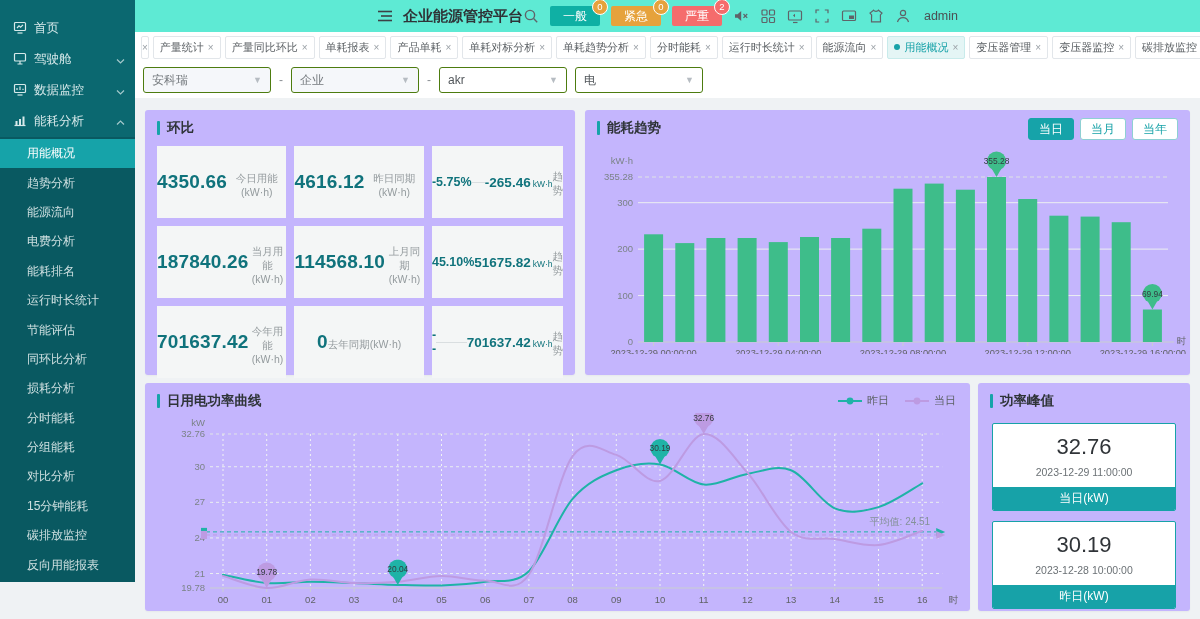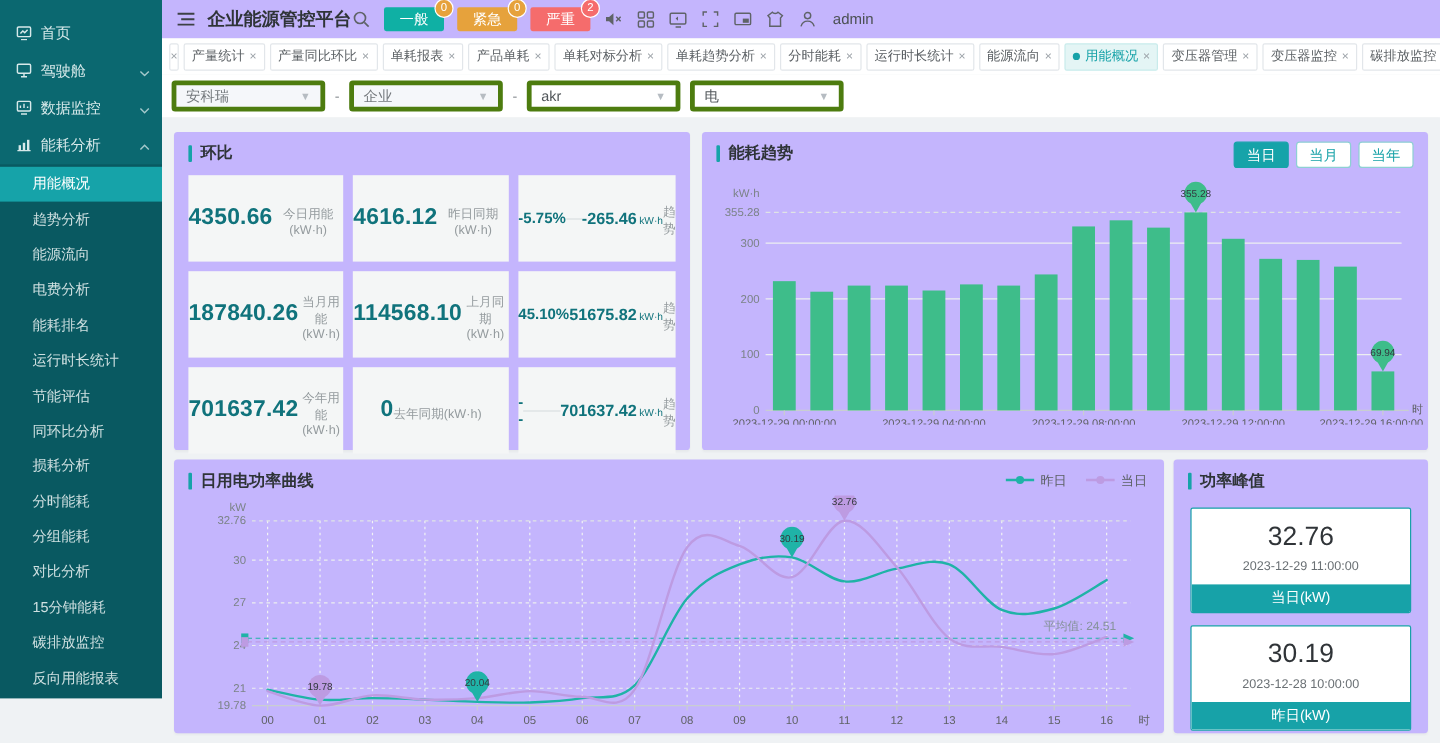--- a/index.html
+++ b/index.html
@@ -10,22 +10,22 @@
   .side-item{height:31px;display:flex;align-items:center;padding:0 10px 0 13px;color:#d7e9ea;
              font-size:12.5px;cursor:pointer;gap:7px;}
   .side-item:first-child{margin-top:13px;}
   .side-item .lbl{flex:1;}
   .side-item .chev{opacity:.75;}
   .submenu{background:#095961;padding:2px 0;}
   .sub-item{height:29.4px;display:flex;align-items:center;padding-left:27px;font-size:12px;
             color:#cfe0e1;cursor:pointer;}
   .sub-item.active{background:#16a3a9;color:#fff;}
   
-  .header{position:absolute;left:135px;top:0;right:0;height:32px;background:#c4b5fd;display:flex;
-          align-items:center;padding:0 12px;box-sizing:border-box;justify-content:flex-start;}
+  .header{position:absolute;left:135px;top:0;right:0;height:32px;background:#5eead4;display:flex;
+          align-items:center;padding:0 12px;box-sizing:border-box;justify-content:center;}
   .h-left{display:flex;align-items:center;gap:10px;}
   .app-title{font-size:15px;font-weight:bold;color:#2f3438;}
   .h-right{display:flex;align-items:center;gap:11px;}
   .badge{position:relative;height:20px;line-height:20px;padding:0 13px;border-radius:2px;
          color:#fff;font-size:12px;cursor:pointer;}
   .badge sup{position:absolute;top:-7px;right:-8px;min-width:8px;height:14px;line-height:13px;
              border-radius:8px;padding:0 3px;font-size:9.5px;color:#fff;border:1px solid #fff;text-align:center;}
   .hicon{display:flex;align-items:center;cursor:pointer;}
   .username{font-size:12.5px;color:#4b5053;margin-left:2px;}
   
@@ -35,21 +35,21 @@
        font-size:11px;color:#5c6165;padding:0 6px;display:flex;align-items:center;gap:4px;
        white-space:nowrap;cursor:pointer;box-sizing:border-box;}
   .tab .x{color:#9aa0a6;font-size:10px;}
   .tab.active{background:#e4f5f5;border-color:#c8ebeb;color:#17a2a8;}
   .tab .dot{width:6px;height:6px;border-radius:50%;background:#17a2a8;}
   .tab.partial{width:20px;justify-content:center;padding:0;}
   
   .filter-row{position:absolute;left:135px;top:62px;right:0;height:36px;background:#fff;display:flex;
               align-items:center;gap:8px;padding:0 8px;box-sizing:border-box;
               box-shadow:0 2px 3px rgba(0,0,0,.06);}
-  .select{width:128px;height:26px;border:4px solid #4d7c0f;border-radius:3px;background:#fff;
+  .select{width:128px;height:26px;border:1px solid #4d7c0f;border-radius:3px;background:#fff;
           display:flex;align-items:center;justify-content:space-between;padding:0 8px;
           font-size:12px;color:#51565a;cursor:pointer;box-sizing:border-box;}
   .select.disabled{background:#f5f7fa;color:#74797d;}
   .select .arrow{color:#b6bcc2;font-size:9px;}
   .dash{color:#8a9094;font-size:12px;}
   
   .content{position:absolute;left:135px;top:98px;right:0;bottom:0;background:#eff2f4;}
   .panel{position:absolute;background:#c4b5fd;border-radius:3px;box-shadow:0 1px 2px rgba(0,0,0,.04);}
   .p-stats{left:10px;top:12px;width:430px;height:265px;}
   .p-trend{left:450px;top:12px;width:605px;height:265px;}

